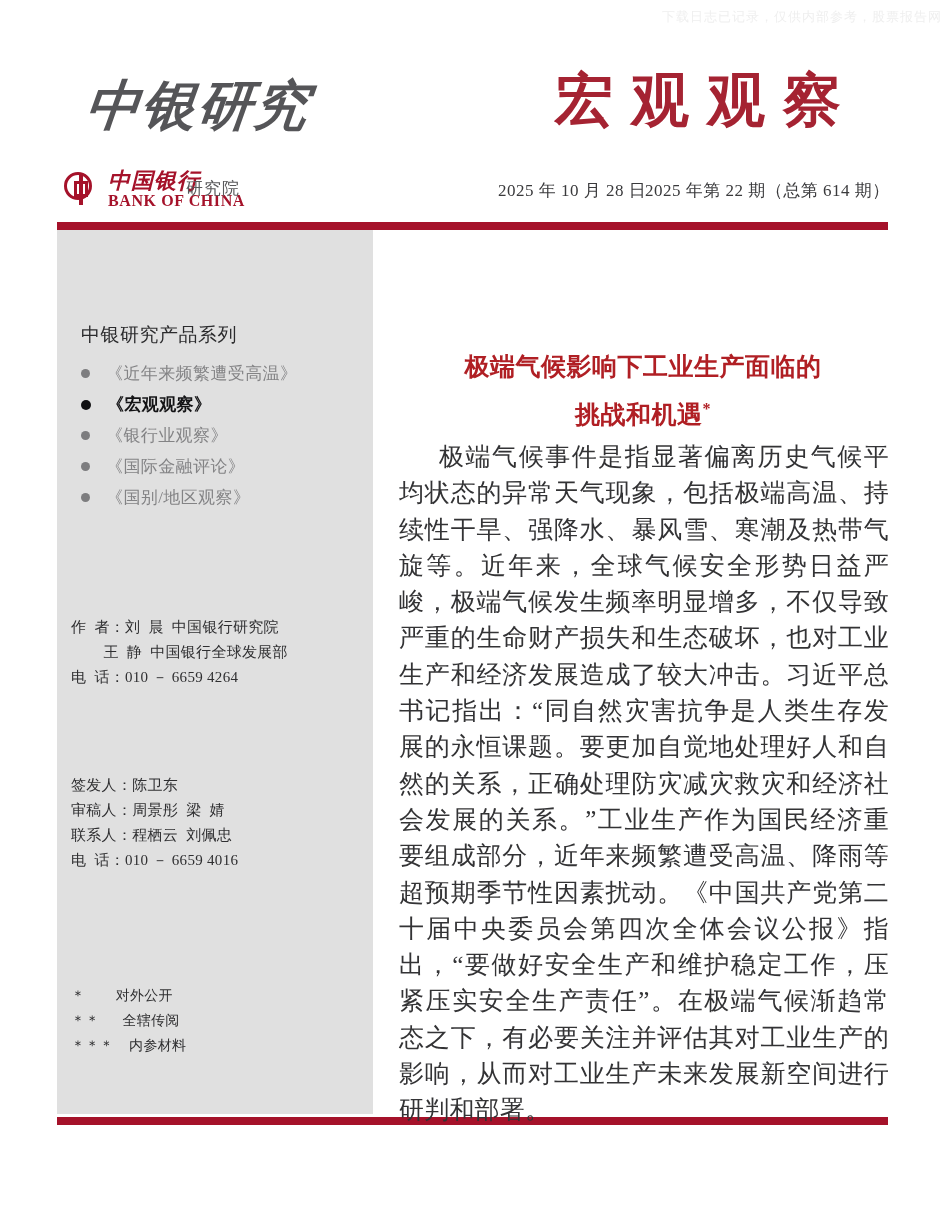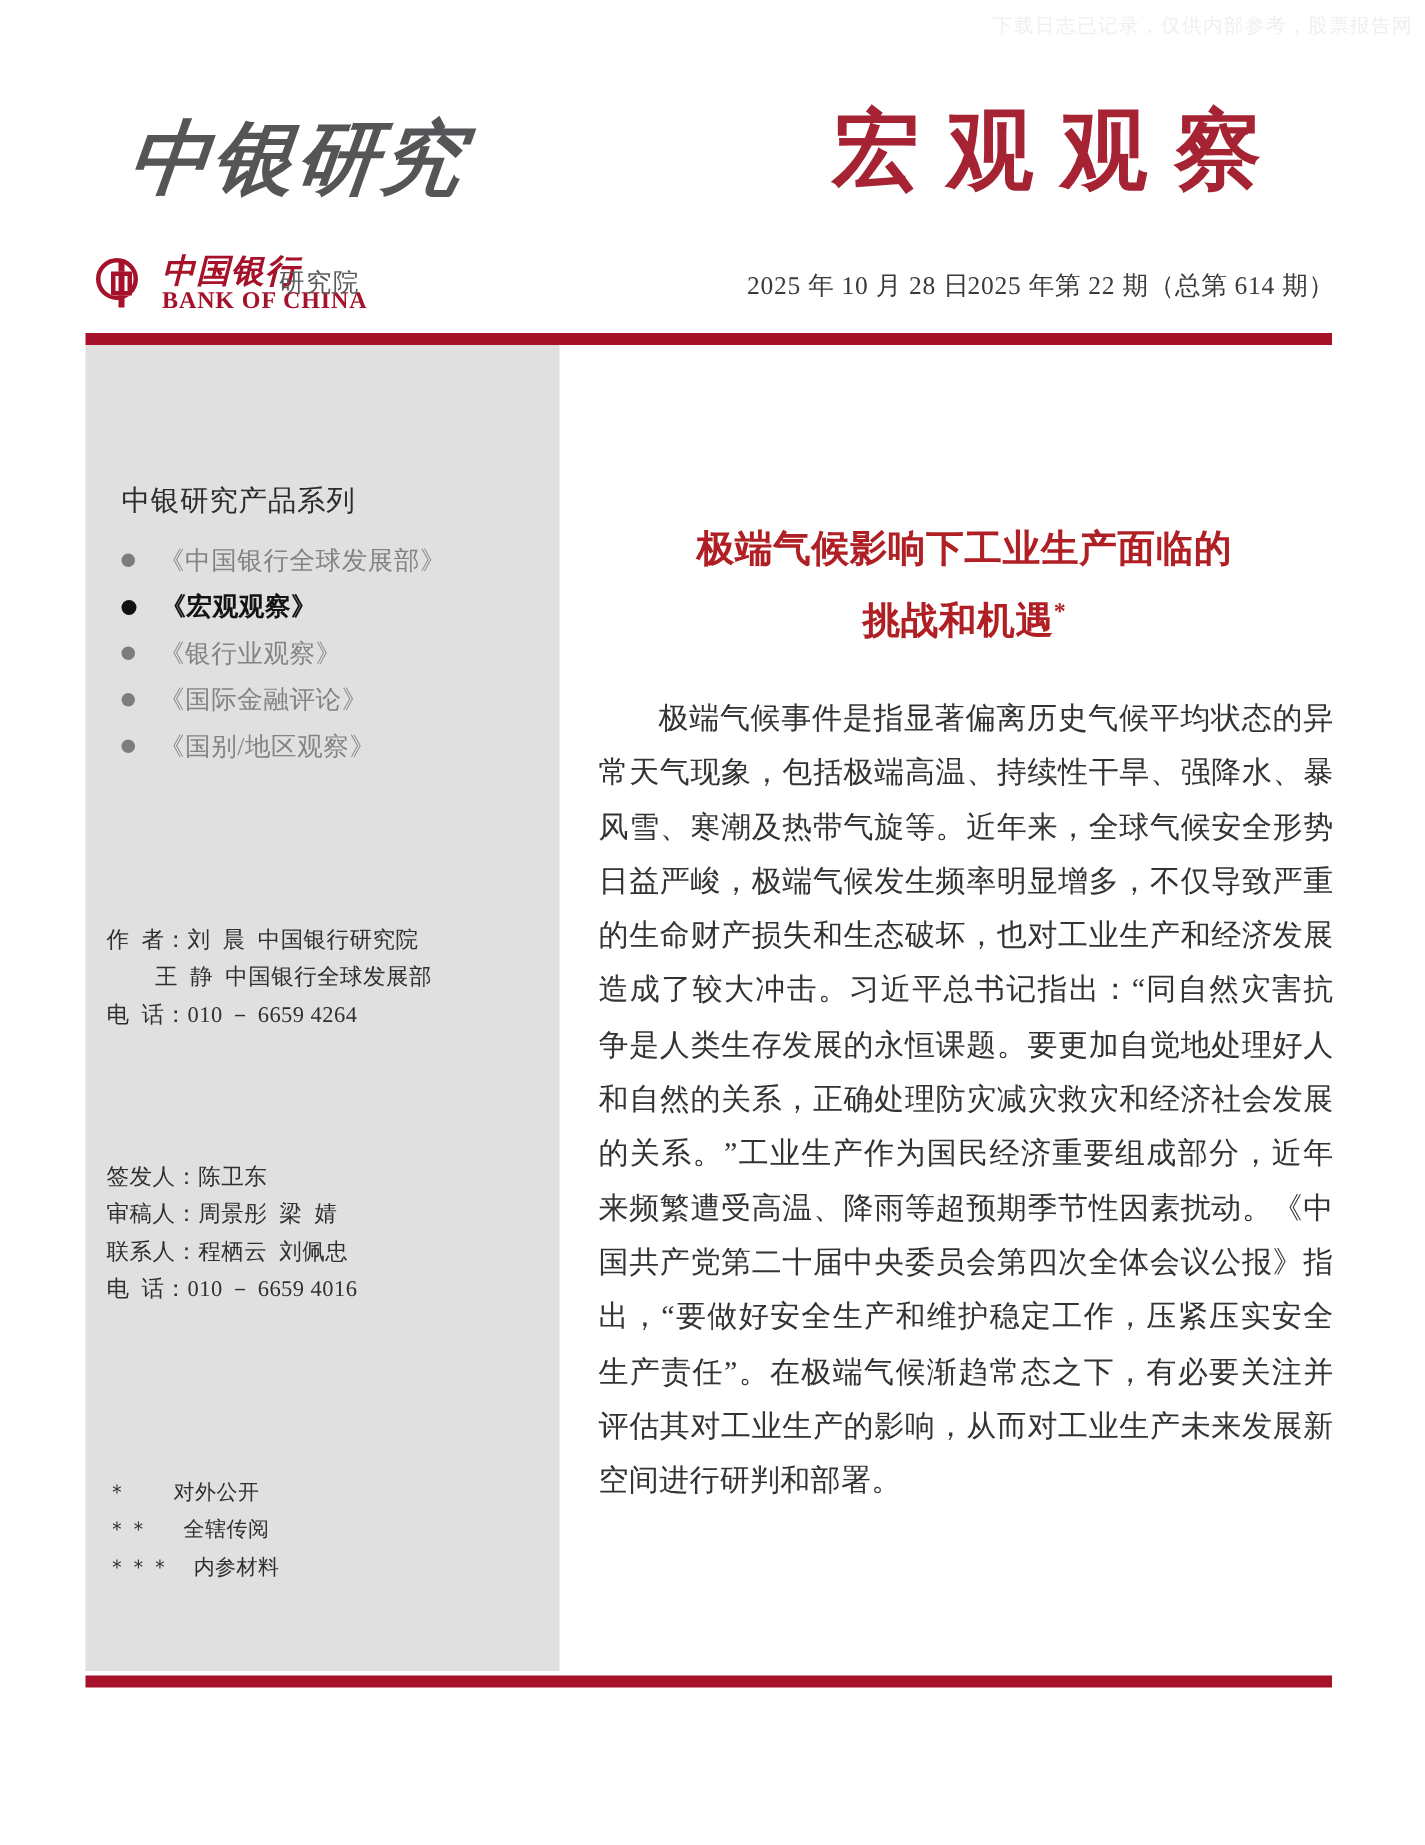--- a/index.html
+++ b/index.html
@@ -271,23 +271,22 @@
     font-weight: bold;
     color: #b01f24;
     letter-spacing: 0.5px;
   }
   .article-title .sup {
     font-size: 16px;
     vertical-align: super;
     line-height: 0;
   }
   .article-body {
-    margin-top: 22px;
     padding: 0 4px 0 6px;
-    font-size: 20px;
+    font-size: 25px;
     line-height: 36.3px;
     color: #333335;
     text-align: justify;
     text-justify: inter-ideograph;
     text-indent: 40px;
     letter-spacing: 0.2px;
   }
 </style>
 </head>
 <body>
@@ -315,21 +314,21 @@
 
 <div class="rule-top"></div>
 <div class="rule-bottom"></div>
 
 <div class="sidebar">
   <div class="series-heading">中银研究产品系列</div>
 
   <div class="series-list">
     <div class="series-item">
       <span class="series-bullet"></span>
-      <span class="series-label">《中国银行全球发展部》</span>
+      <span class="series-label">《近年来频繁遭受高温》</span>
     </div>
     <div class="series-item active">
       <span class="series-bullet"></span>
       <span class="series-label">《宏观观察》</span>
     </div>
     <div class="series-item">
       <span class="series-bullet"></span>
       <span class="series-label">《银行业观察》</span>
     </div>
     <div class="series-item">

